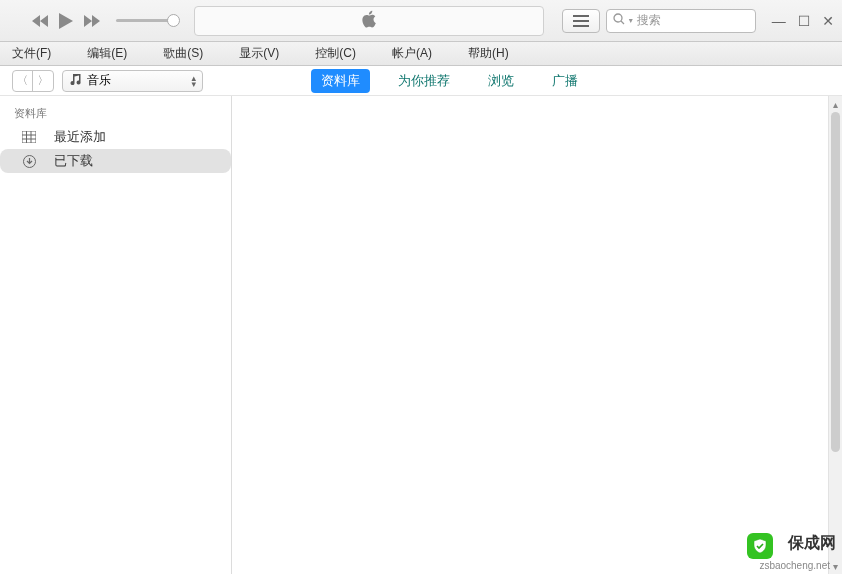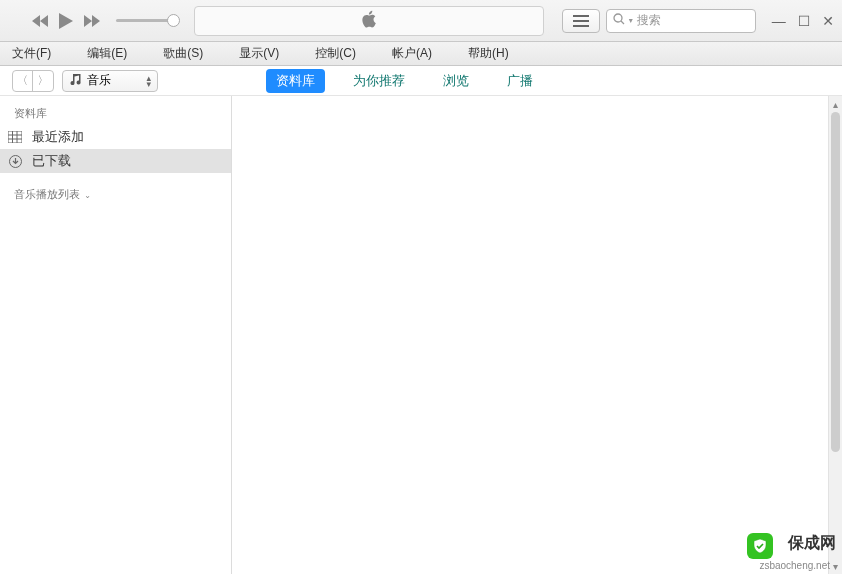--- a/index.html
+++ b/index.html
@@ -22,32 +22,32 @@
 
 
 .menubar { height: 24px; background: linear-gradient(#f3f3f3,#e8e8e8); border-bottom: 1px solid #c8c8c8; display: flex; align-items: center; padding: 0 6px; font-size: 12px; color: #333; gap: 24px; }
 .menu-item { padding: 0 6px; cursor: pointer; }
 
 
 .subbar { height: 30px; display: flex; align-items: center; padding: 0 12px; gap: 8px; border-bottom: 1px solid #e5e5e5; }
 .navseg { display: flex; border: 1px solid #c4c4c4; border-radius: 4px; overflow: hidden; }
 .navseg span { width: 20px; height: 20px; display: flex; align-items: center; justify-content: center; color: #888; font-size: 11px; cursor: pointer; }
 .navseg span:first-child { border-right: 1px solid #c4c4c4; }
-.media-select { height: 22px; width: 96px; border: 1px solid #c4c4c4; border-radius: 4px; display: flex; align-items: center; padding: 0 6px; font-size: 12px; gap: 6px; background: linear-gradient(#fdfdfd,#f2f2f2); cursor: pointer; }
+.media-select { height: 22px; width: 141px; border: 1px solid #c4c4c4; border-radius: 4px; display: flex; align-items: center; padding: 0 6px; font-size: 12px; gap: 6px; background: linear-gradient(#fdfdfd,#f2f2f2); cursor: pointer; }
 .media-select .arrows { margin-left: auto; font-size: 9px; color: #666; line-height: 6px; }
 .tabs { display: flex; gap: 18px; margin-left: 100px; font-size: 13px; }
 .tab { padding: 3px 10px; border-radius: 4px; cursor: pointer; color: #0f766e; }
 .tab.active { background: #1f8cff; color: #fff; }
 
 
 .main { display: flex; height: calc(100% - 96px); }
 .sidebar { width: 232px; border-right: 1px solid #dcdcdc; padding-top: 6px; font-size: 13px; color: #333; background: #fff; }
 .side-header { font-size: 11px; color: #777; padding: 4px 14px; }
-.side-item { display: flex; align-items: center; gap: 8px; padding: 4px 6px; height: 24px; cursor: pointer; }
-.side-item.selected { background: #e2e2e2; }
+.side-item { display: flex; align-items: center; gap: 16px; padding: 4px 20px; height: 24px; cursor: pointer; }
+.side-item.selected { background: #e2e2e2; border-radius: 8px; }
 .side-icon { width: 18px; display: flex; justify-content: center; color: #555; }
 .disclosure { font-size: 8px; color: #888; margin-left: 2px; }
 
 .content { flex: 1; position: relative; background: #fff; }
 .scrollbar { position: absolute; right: 0; top: 0; width: 14px; height: 100%; background: #f1f1f1; border-left: 1px solid #e2e2e2; }
 .scroll-arrow { height: 16px; display: flex; align-items: center; justify-content: center; color: #888; font-size: 10px; cursor: pointer; }
 .scroll-thumb { position: absolute; top: 16px; left: 2px; right: 2px; height: 340px; background: #cdcdcd; border-radius: 5px; }
 
 
 .watermark { position: absolute; right: 6px; bottom: 15px; display: flex; align-items: flex-start; gap: 15px; font-size: 16px; color: #333; font-weight: bold; }
@@ -171,23 +171,20 @@
       <span class="side-icon">
           <svg width="13" height="13" viewBox="0 0 13 13">
             <circle cx="6.5" cy="6.5" r="6" fill="none" stroke="#666"></circle>
             <path d="M6.5 3v5M4 6l2.5 2.5L9 6" fill="none" stroke="#666" stroke-width="1.2"></path>
           </svg>
         </span>
       <span>已下载</span>
     </div>
 
     <div style="height:10px"></div>
-    <div class="side-header">
-      <span>音乐播放列表</span><span class="disclosure"> ⌄</span>
-    </div>
 
   </div>
 
   <div class="content">
     <div class="scrollbar">
       <div class="scroll-arrow">▴</div>
       <div class="scroll-thumb"></div>
       <div class="scroll-arrow" style="position:absolute;bottom:0;width:100%;">▾</div>
     </div>
   </div>

